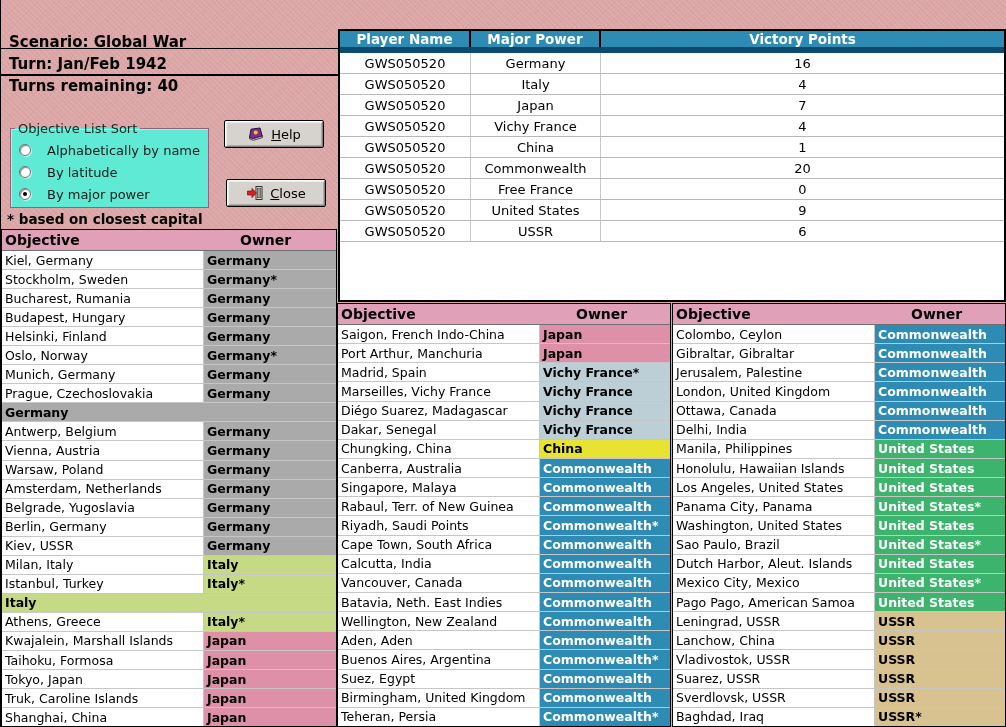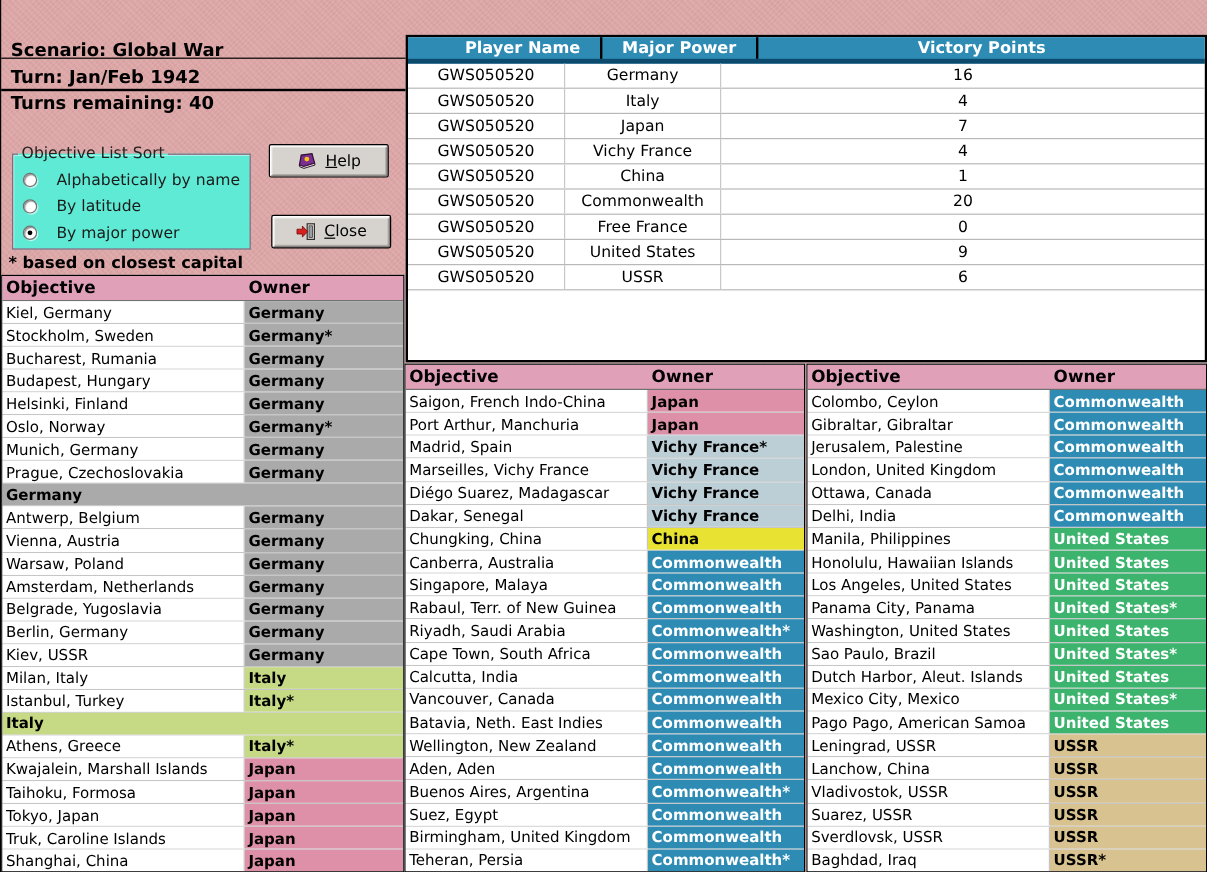--- a/index.html
+++ b/index.html
@@ -53,40 +53,40 @@
     font-family:"DejaVu Sans", sans-serif; font-size:13px; color:#000; cursor:pointer;
   }
   #help-btn{ left:223px; top:120px; }
   #close-btn{ left:225px; top:179px; }
 
   
   .victory-panel{
     position:absolute; left:337px; top:29px; width:668px; height:273px;
     background:#fff; border:2px solid #000;
   }
-  .vt-header{ display:flex; height:22px; background:#2e8cb4; border-bottom:4px solid #0c4a6e;padding-left:31px; }
+  .vt-header{ display:flex; height:22px; background:#2e8cb4; border-bottom:6px solid #0c4a6e; }
   .vt-hcell{ color:#fff; font-weight:bold; font-size:13.5px; display:flex; align-items:center; justify-content:center; border-right:2px solid #000; }
   .vt-hcell:last-child{ border-right:none; }
   .vt-row{ display:flex; height:21px; border-bottom:1px solid #b8b8b8; }
   .vt-cell{ font-size:13px; color:#000; display:flex; align-items:center; justify-content:center; border-right:1px solid #c8c8c8; }
   .vt-cell:last-child{ border-right:none; }
   .c0{ width:131px; flex:0 0 131px; } .c1{ width:130px; flex:0 0 130px; } .c2{ flex:1; }
 
   
   .obj-list{
     position:absolute; background:#fff; border:1px solid #000;
     display:flex; flex-direction:column; overflow:hidden;
   }
   #list-0{ left:0;   top:229px; width:336px; height:498px; }
   #list-1{ left:336px; top:303px; width:334px; height:424px; }
   #list-2{ left:671px; top:303px; width:334px; height:424px; }
   .obj-header{ display:flex; flex:0 0 21px; background:#e0a0b8; border-bottom:1px solid #707070; }
   .obj-header .hc{ font-weight:bold; font-size:14px; color:#000; display:flex; align-items:center; padding-left:3px; }
   .obj-header .hc.o1{ width:202px; flex:0 0 202px; }
-  .obj-header .hc.o2{ flex:1; }
+  .obj-header .hc.o2{ flex:1;margin-left:33px; }
   .obj-row{ display:flex; flex:1 1 0; min-height:0; border-bottom:1px solid #c6c6c6; }
   .obj-row:last-child{ border-bottom:none; }
   .cell-obj{
     width:202px; flex:0 0 202px; background:#fff; font-size:12.5px; color:#000;
     display:flex; align-items:center; padding-left:3px; border-right:1px solid #c6c6c6;
     white-space:nowrap; overflow:hidden;
   }
   .cell-owner{
     flex:1; font-size:12.5px; font-weight:bold;
     display:flex; align-items:center; padding-left:3px; white-space:nowrap; overflow:hidden;
@@ -348,21 +348,21 @@
       </div>
       <div class="obj-row">
         <div class="cell-obj">Singapore, Malaya</div>
         <div class="cell-owner" style="background: rgb(46, 140, 180); color: rgb(255, 255, 255);">Commonwealth</div>
       </div>
       <div class="obj-row">
         <div class="cell-obj">Rabaul, Terr. of New Guinea</div>
         <div class="cell-owner" style="background: rgb(46, 140, 180); color: rgb(255, 255, 255);">Commonwealth</div>
       </div>
       <div class="obj-row">
-        <div class="cell-obj">Riyadh, Saudi Arabia</div>
+        <div class="cell-obj">Riyadh, Saudi Points</div>
         <div class="cell-owner" style="background: rgb(46, 140, 180); color: rgb(255, 255, 255);">Commonwealth*</div>
       </div>
       <div class="obj-row">
         <div class="cell-obj">Cape Town, South Africa</div>
         <div class="cell-owner" style="background: rgb(46, 140, 180); color: rgb(255, 255, 255);">Commonwealth</div>
       </div>
       <div class="obj-row">
         <div class="cell-obj">Calcutta, India</div>
         <div class="cell-owner" style="background: rgb(46, 140, 180); color: rgb(255, 255, 255);">Commonwealth</div>
       </div>

